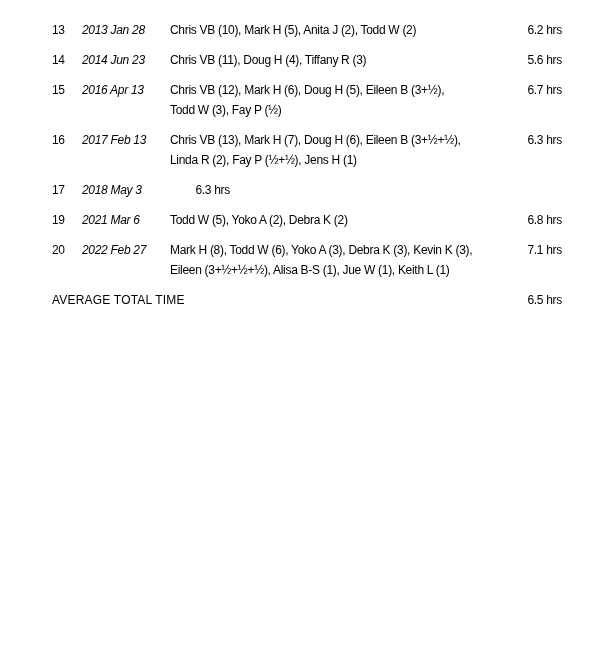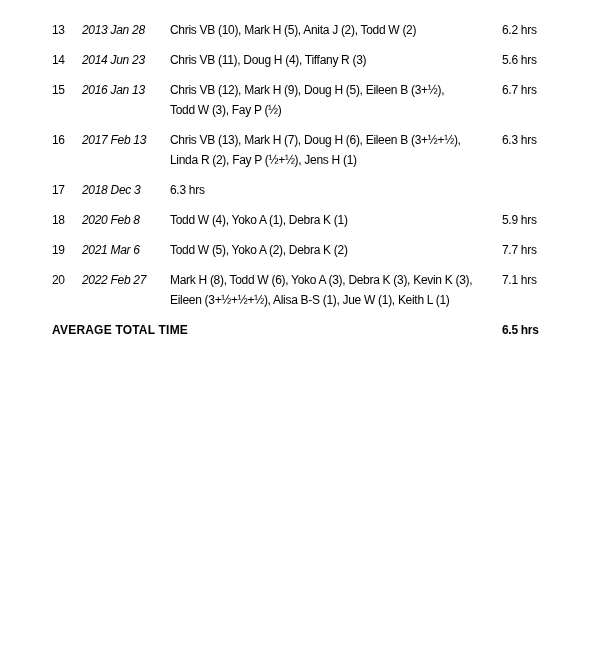--- a/index.html
+++ b/index.html
@@ -44,25 +44,26 @@
     width: 332px;
     flex: 0 0 332px;
   }
   .col-names .name-line {
     white-space: nowrap;
   }
   .col-hours {
     width: 60px;
     flex: 0 0 60px;
     white-space: nowrap;
+    text-align: right;
   }
   .summary-row {
     display: flex;
     align-items: flex-start;
-    font-weight: bold;
+    font-weight: normal;
     margin-top: 4px;
   }
   .summary-label {
     width: 450px;
     flex: 0 0 450px;
     letter-spacing: 0.2px;
   }
 </style>
 </head>
 <body>
@@ -82,60 +83,52 @@
     <div class="col-num">14</div>
     <div class="col-date">2014 Jun 23</div>
     <div class="col-names">
           <div class="name-line">Chris VB (11), Doug H (4), Tiffany R (3)</div>
         </div>
     <div class="col-hours">5.6 hrs</div>
   </div>
 
   <div class="row">
     <div class="col-num">15</div>
-    <div class="col-date">2016 Jan 13</div>
+    <div class="col-date">2016 Apr 13</div>
     <div class="col-names">
-          <div class="name-line">Chris VB (12), Mark H (9), Doug H (5), Eileen B (3+½),</div>
+          <div class="name-line">Chris VB (12), Mark H (6), Doug H (5), Eileen B (3+½),</div>
           <div class="name-line">Todd W (3), Fay P (½)</div>
         </div>
     <div class="col-hours">6.7 hrs</div>
   </div>
 
   <div class="row">
     <div class="col-num">16</div>
     <div class="col-date">2017 Feb 13</div>
     <div class="col-names">
           <div class="name-line">Chris VB (13), Mark H (7), Doug H (6), Eileen B (3+½+½),</div>
           <div class="name-line">Linda R (2), Fay P (½+½), Jens H (1)</div>
         </div>
     <div class="col-hours">6.3 hrs</div>
   </div>
 
   <div class="row">
     <div class="col-num">17</div>
-    <div class="col-date">2018 Dec 3</div>
+    <div class="col-date">2018 May 3</div>
     <div class="col-hours">6.3 hrs</div>
   </div>
 
-  <div class="row">
-    <div class="col-num">18</div>
-    <div class="col-date">2020 Feb 8</div>
-    <div class="col-names">
-          <div class="name-line">Todd W (4), Yoko A (1), Debra K (1)</div>
-        </div>
-    <div class="col-hours">5.9 hrs</div>
-  </div>
 
   <div class="row">
     <div class="col-num">19</div>
     <div class="col-date">2021 Mar 6</div>
     <div class="col-names">
           <div class="name-line">Todd W (5), Yoko A (2), Debra K (2)</div>
         </div>
-    <div class="col-hours">7.7 hrs</div>
+    <div class="col-hours">6.8 hrs</div>
   </div>
 
   <div class="row">
     <div class="col-num">20</div>
     <div class="col-date">2022 Feb 27</div>
     <div class="col-names">
           <div class="name-line">Mark H (8), Todd W (6), Yoko A (3), Debra K (3), Kevin K (3),</div>
           <div class="name-line">Eileen (3+½+½+½), Alisa B-S (1), Jue W (1), Keith L (1)</div>
         </div>
     <div class="col-hours">7.1 hrs</div>

